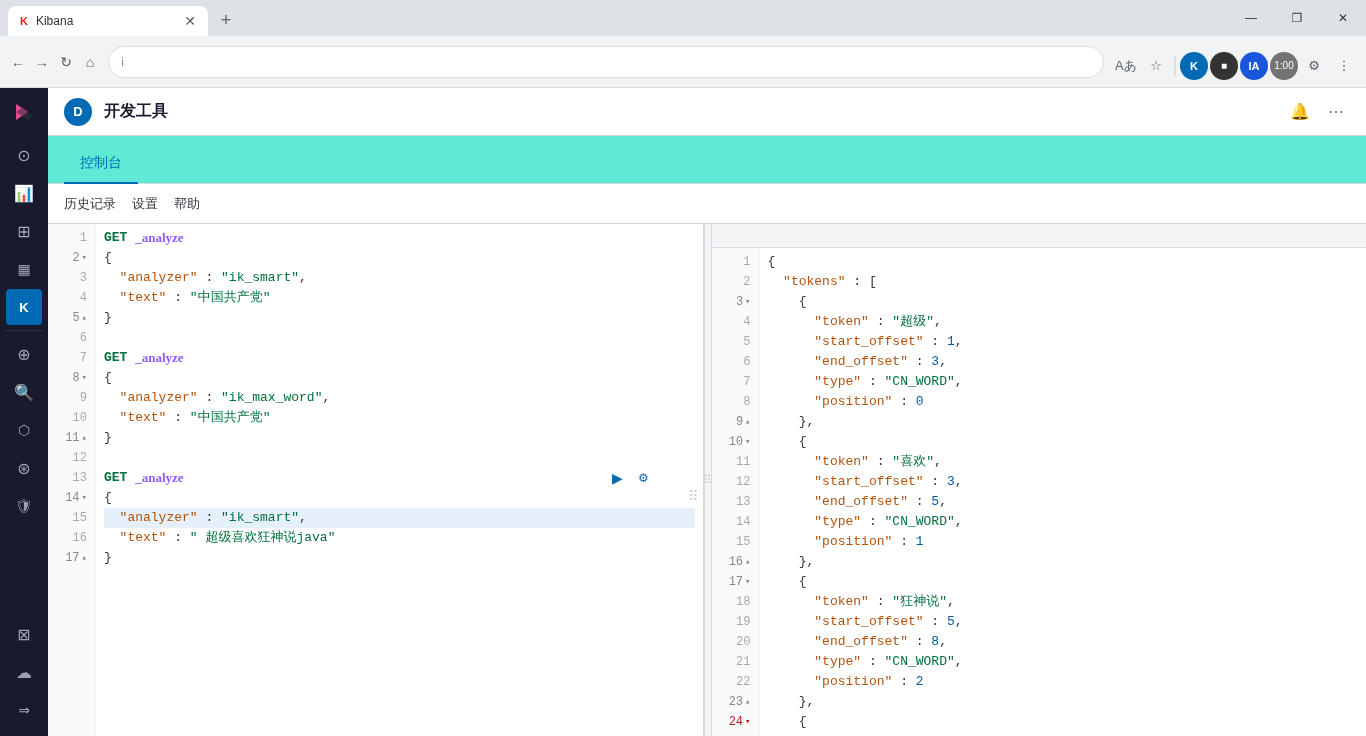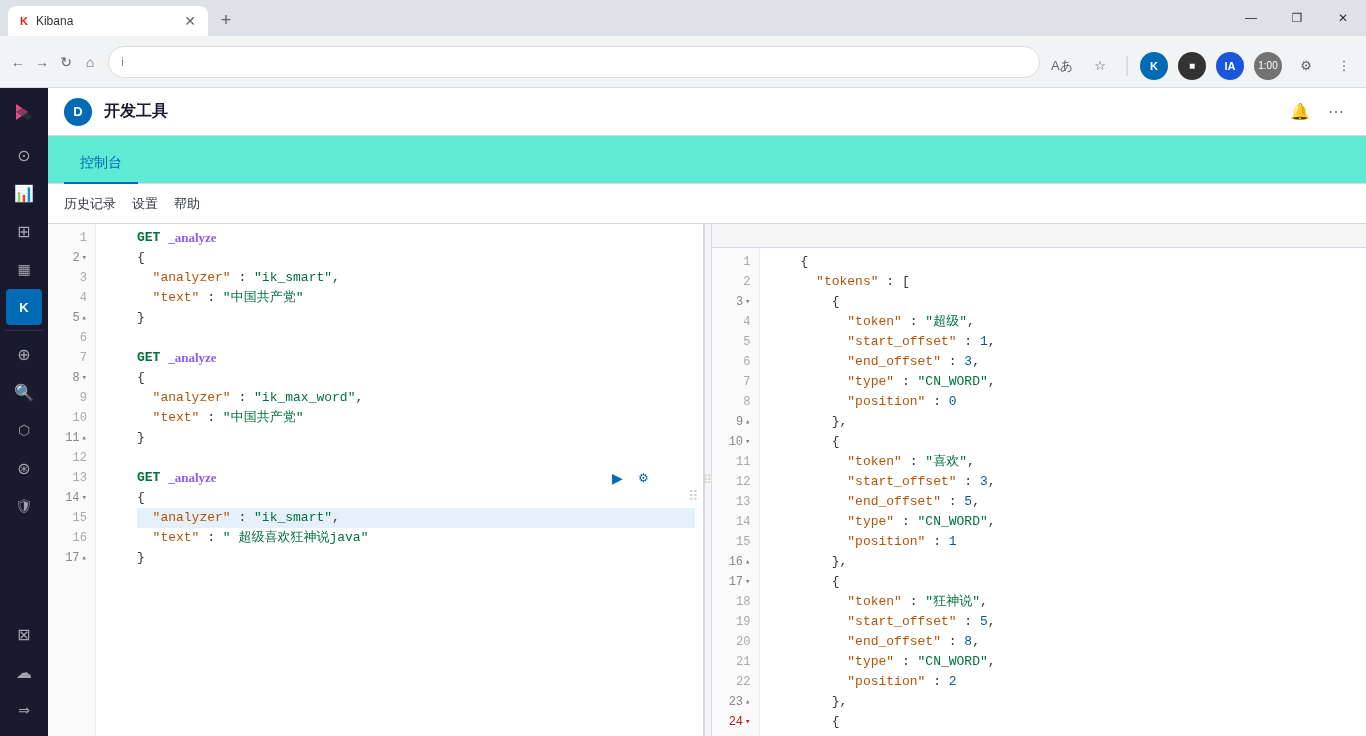--- a/index.html
+++ b/index.html
@@ -189,21 +189,20 @@
       flex: 1;
       padding: 4px 8px;
     }
 
     .code-line {
       height: 20px;
       line-height: 20px;
       white-space: pre;
       display: flex;
       align-items: center;
-      margin-left: 33px;
     }
 
     .code-line.highlighted {
       background: #e6f0fa;
     }
 
     
     .s-method { color: #00703c; font-weight: bold; }
     .s-path { color: #8b5cf6; font-weight: bold; font-family: Liberation Serif, serif; }
     .s-key { color: #b45309; }
@@ -269,21 +268,21 @@
   </div>
 
   <div style="height:52px; background:#f1f3f4; display:flex; align-items:center; padding:0 8px; gap:4px; border-bottom:1px solid #ddd; flex-shrink:0;">
     <button class="browser-btn">←</button>
     <button class="browser-btn">→</button>
     <button class="browser-btn">↻</button>
     <button class="browser-btn">⌂</button>
     <div style="flex:1; height:32px; background:#fff; border:1px solid #ddd; border-radius:16px; display:flex; align-items:center; padding:0 12px; gap:8px; font-size:13px; color:#333; margin:0 4px;">
       <span style="color:#888; font-size:12px;">ℹ</span>
     </div>
-    <div style="display:flex; gap:10px;margin-top:8px;">
+    <div style="display:flex; gap:2px;margin-top:8px;">
       <button style="width:28px; height:28px; display:flex; align-items:center; justify-content:center; cursor:pointer; border-radius:50%; font-size:13px; color:#5f6368; border:none; background:transparent;">Aあ</button>
       <button style="width:28px; height:28px; display:flex; align-items:center; justify-content:center; cursor:pointer; border-radius:50%; font-size:13px; color:#5f6368; border:none; background:transparent;">☆</button>
       <div style="width:2px; height:20px; background:#ddd; margin:0 2px; align-self:center;"></div>
       <button style="width:28px; height:28px; display:flex; align-items:center; justify-content:center; cursor:pointer; border-radius:50%; font-size:11px; font-weight:bold; background:#006bb4; color:white; border:none;">K</button>
       <button style="width:28px; height:28px; display:flex; align-items:center; justify-content:center; cursor:pointer; border-radius:50%; font-size:10px; background:#333; color:white; border:none;">■</button>
       <button style="width:28px; height:28px; display:flex; align-items:center; justify-content:center; cursor:pointer; border-radius:50%; font-size:11px; font-weight:bold; background:#1a56db; color:white; border:none;">IA</button>
       <button style="width:28px; height:28px; display:flex; align-items:center; justify-content:center; cursor:pointer; border-radius:50%; font-size:10px; background:#737373; color:white; border:none;">1:00</button>
       <button style="width:28px; height:28px; display:flex; align-items:center; justify-content:center; cursor:pointer; border-radius:50%; font-size:13px; color:#5f6368; border:none; background:transparent;">⚙</button>
       <button style="width:28px; height:28px; display:flex; align-items:center; justify-content:center; cursor:pointer; border-radius:50%; font-size:13px; color:#5f6368; border:none; background:transparent;">⋮</button>
     </div>

